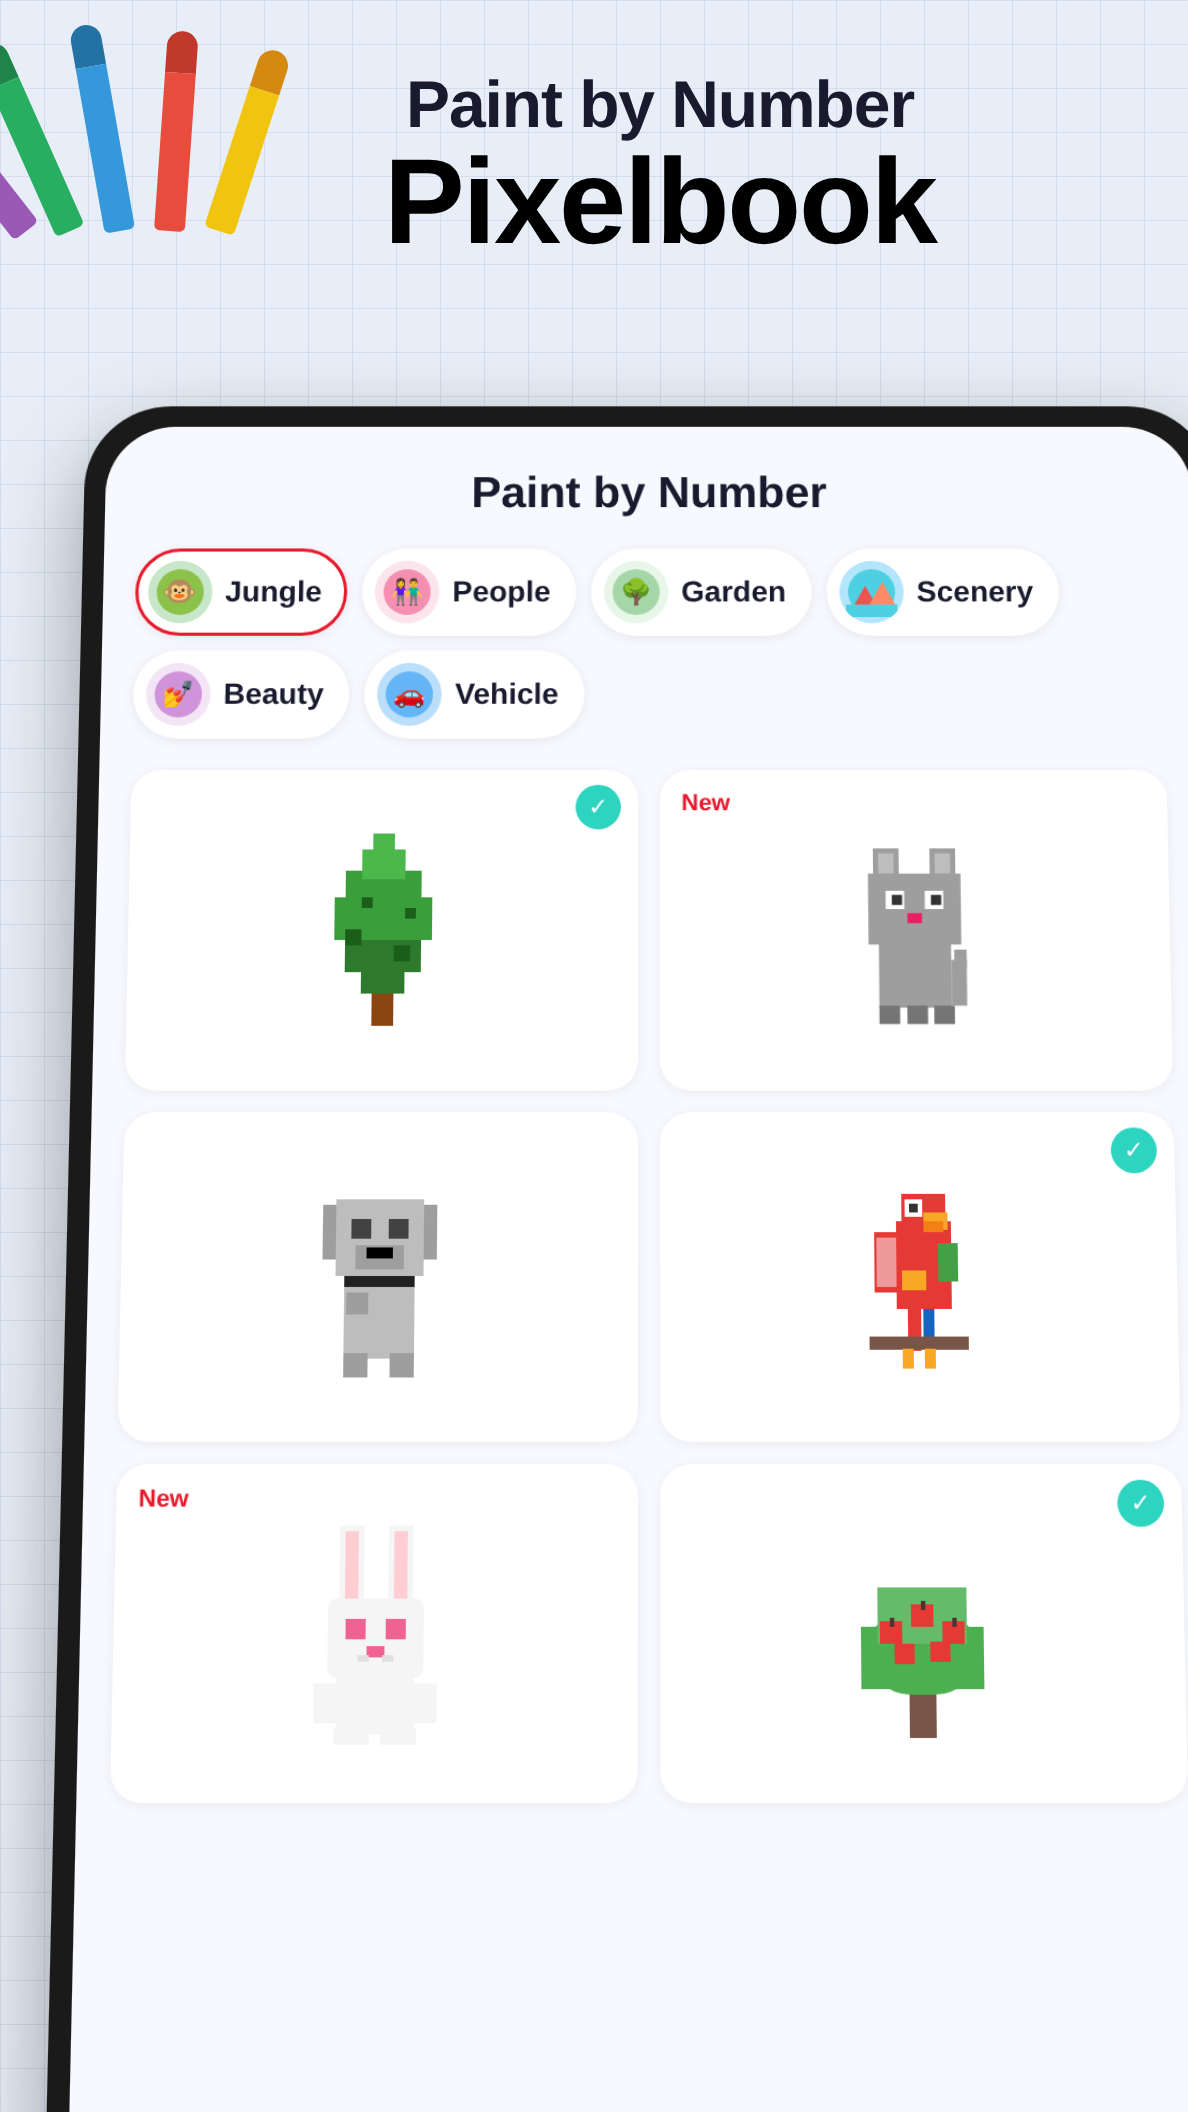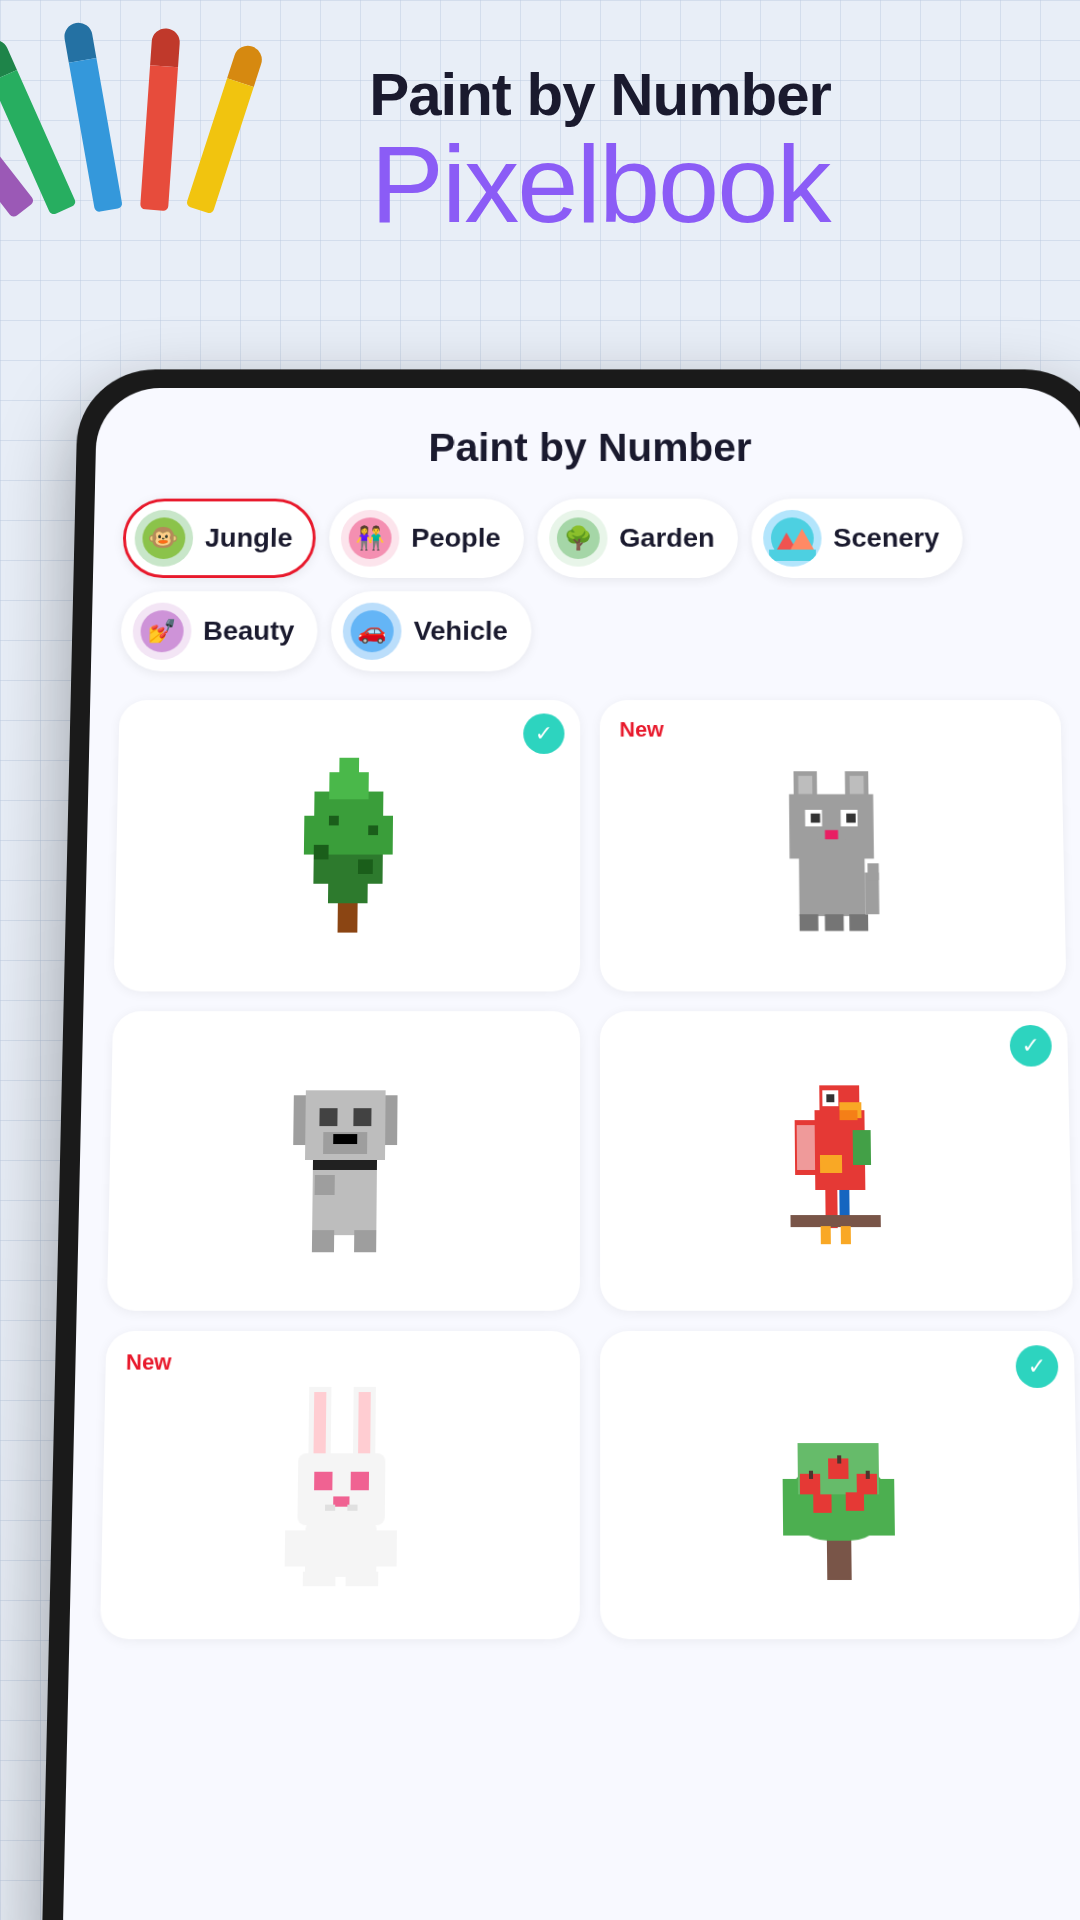--- a/index.html
+++ b/index.html
@@ -34,22 +34,22 @@
       padding-left: 120px;
     }
     .subtitle {
       font-size: 60px;
       font-weight: 900;
       color: #1a1a2e;
       letter-spacing: -1px;
     }
     .main-title {
       font-size: 110px;
-      font-weight: 400;
-      color: #8b5cf6;
+      font-weight: 700;
+      color: #000000;
       letter-spacing: -2px;
       line-height: 1;
     }
 
     
     .phone-frame {
       position: absolute;
       top: 340px;
       left: 60px;
       right: -40px;

